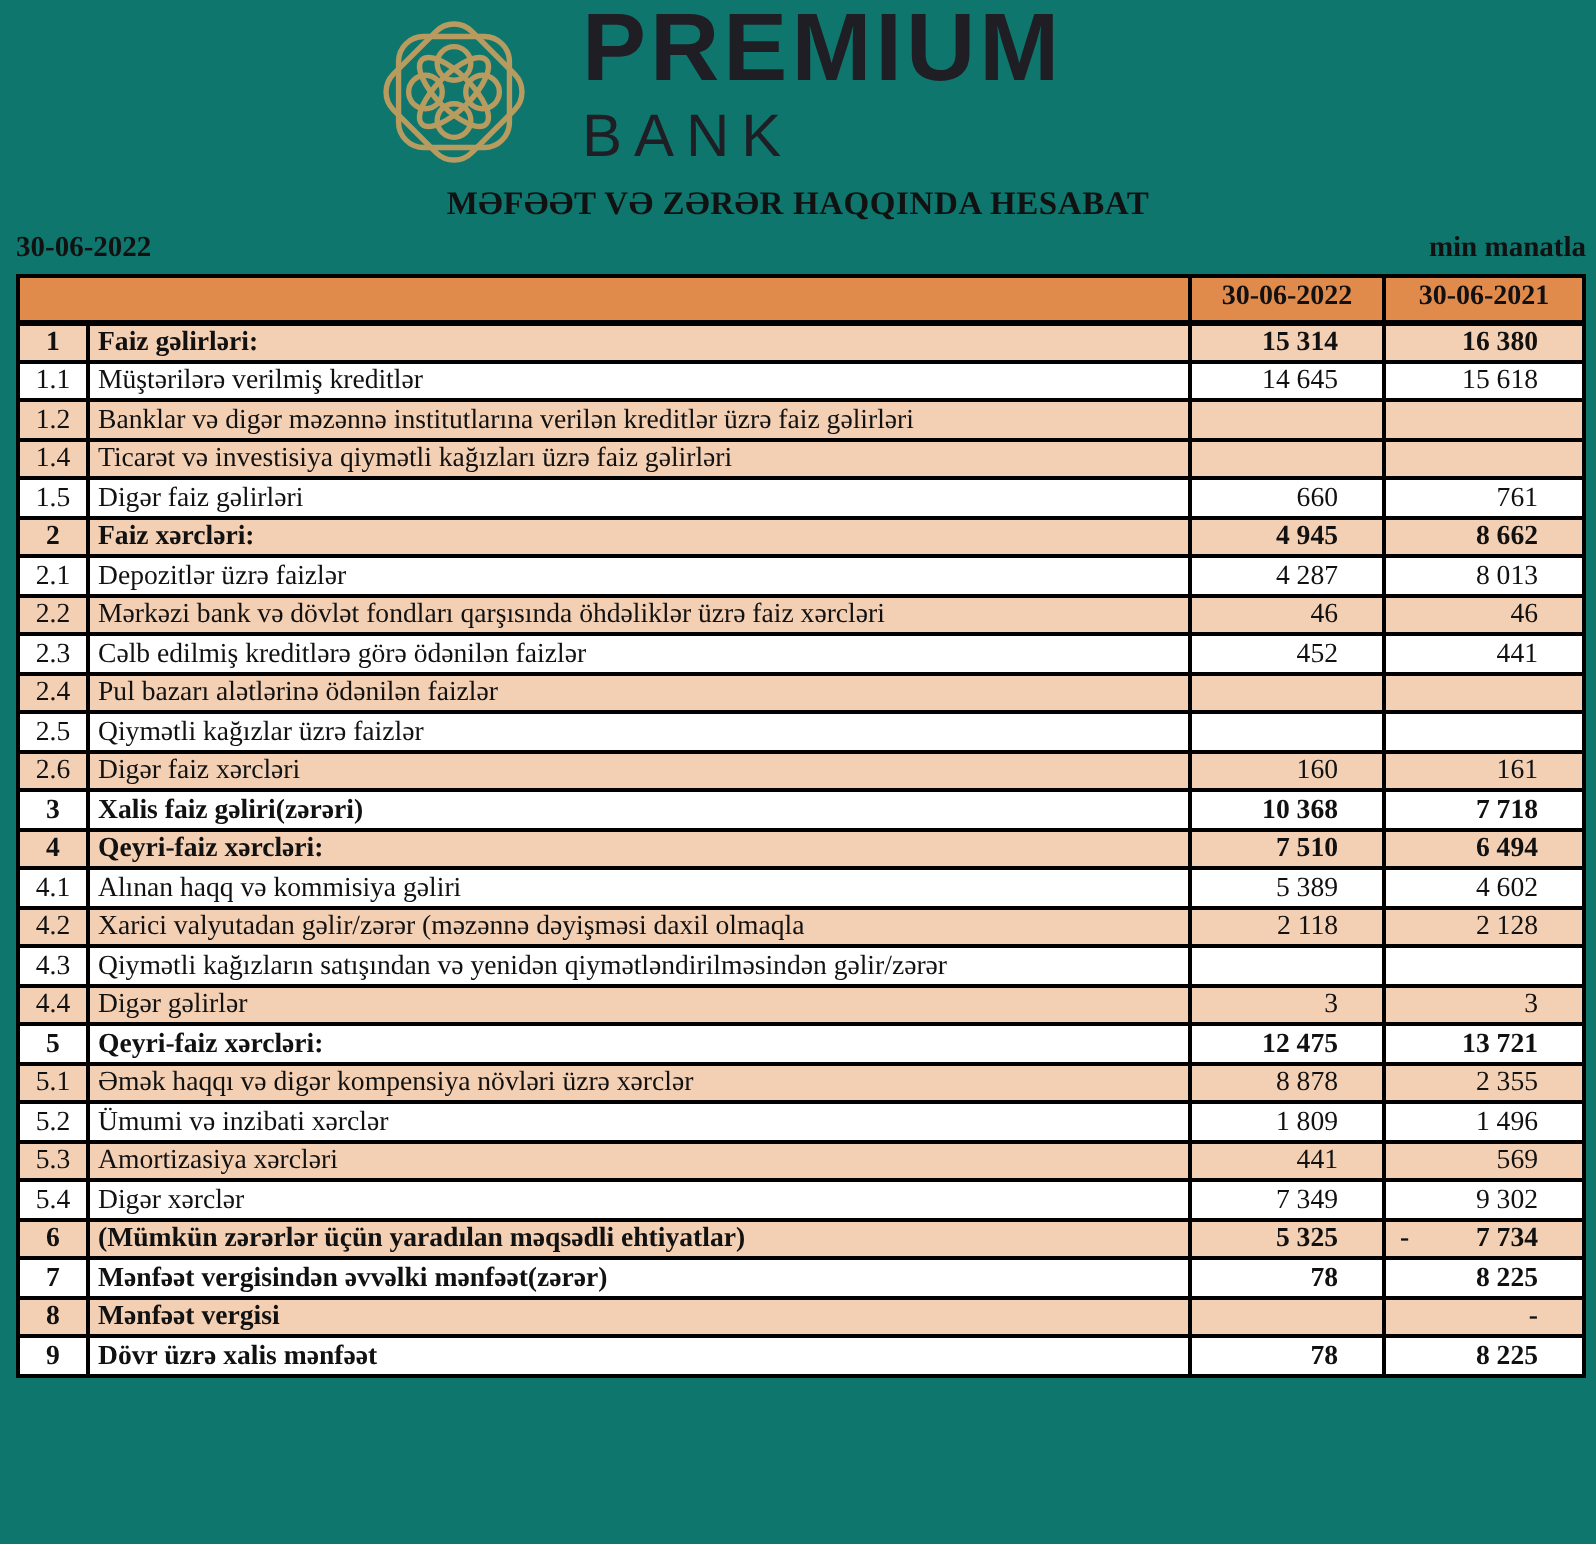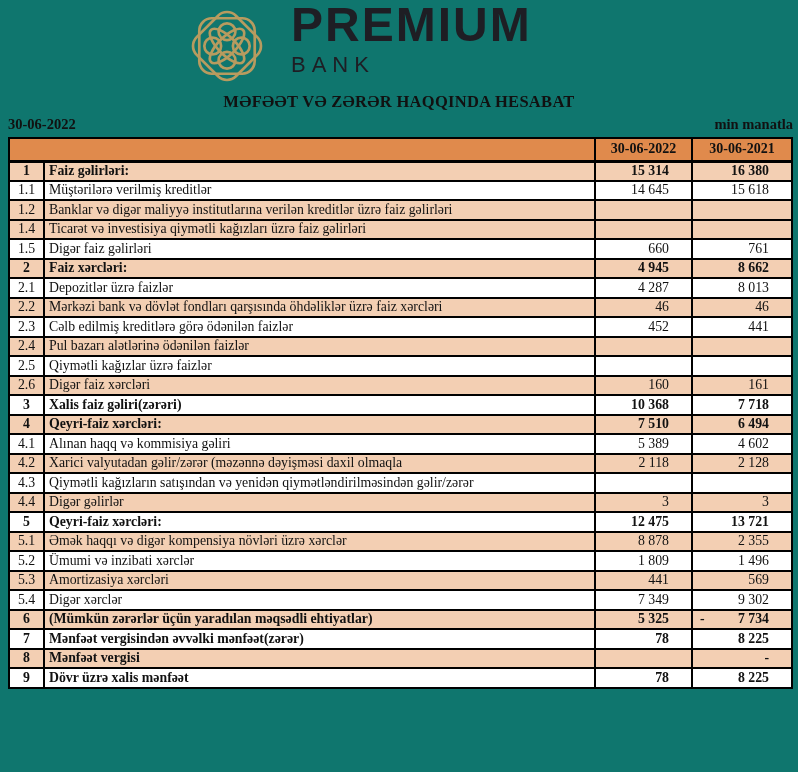--- a/index.html
+++ b/index.html
@@ -16,21 +16,21 @@
     width:798px;height:772px;
     background:#0f766e;
     font-family:"Liberation Serif", serif;
     color:#111111;
     overflow:hidden;
   }
   
   .emblem{position:absolute;left:180px;top:4px;width:94px;height:84px;}
   .brand{position:absolute;left:291px;top:1px;font-family:"Liberation Sans", sans-serif;color:var(--brand-text);}
   .brand-name{font-size:48px;font-weight:bold;letter-spacing:2px;line-height:1.0;}
-  .brand-sub{font-size:22px;font-weight:500;letter-spacing:6px;line-height:1.0;margin-top:5px;}
+  .brand-sub{font-size:30px;font-weight:500;letter-spacing:6px;line-height:1.0;margin-top:5px;}
   
   .report-title{
     position:absolute;top:92px;left:0;width:100%;
     text-align:center;font-weight:bold;font-size:16.5px;letter-spacing:0.3px;
   }
   .meta-row{
     position:absolute;top:116px;left:8px;width:785px;
     display:flex;justify-content:space-between;
     font-weight:bold;font-size:14.5px;
   }
@@ -111,21 +111,21 @@
           <td class="val">16 380</td>
         </tr>
         <tr class="">
           <td class="no">1.1</td>
           <td class="label">Müştərilərə verilmiş kreditlər</td>
           <td class="val">14 645</td>
           <td class="val">15 618</td>
         </tr>
         <tr class="shaded ">
           <td class="no">1.2</td>
-          <td class="label">Banklar və digər maliyyə institutlarına verilən kreditlər üzrə faiz gəlirləri</td>
+          <td class="label">Banklar və digər məzənnə institutlarına verilən kreditlər üzrə faiz gəlirləri</td>
           <td class="val"></td>
           <td class="val"></td>
         </tr>
         <tr class="shaded ">
           <td class="no">1.4</td>
           <td class="label">Ticarət və investisiya qiymətli kağızları üzrə faiz gəlirləri</td>
           <td class="val"></td>
           <td class="val"></td>
         </tr>
         <tr class="">

